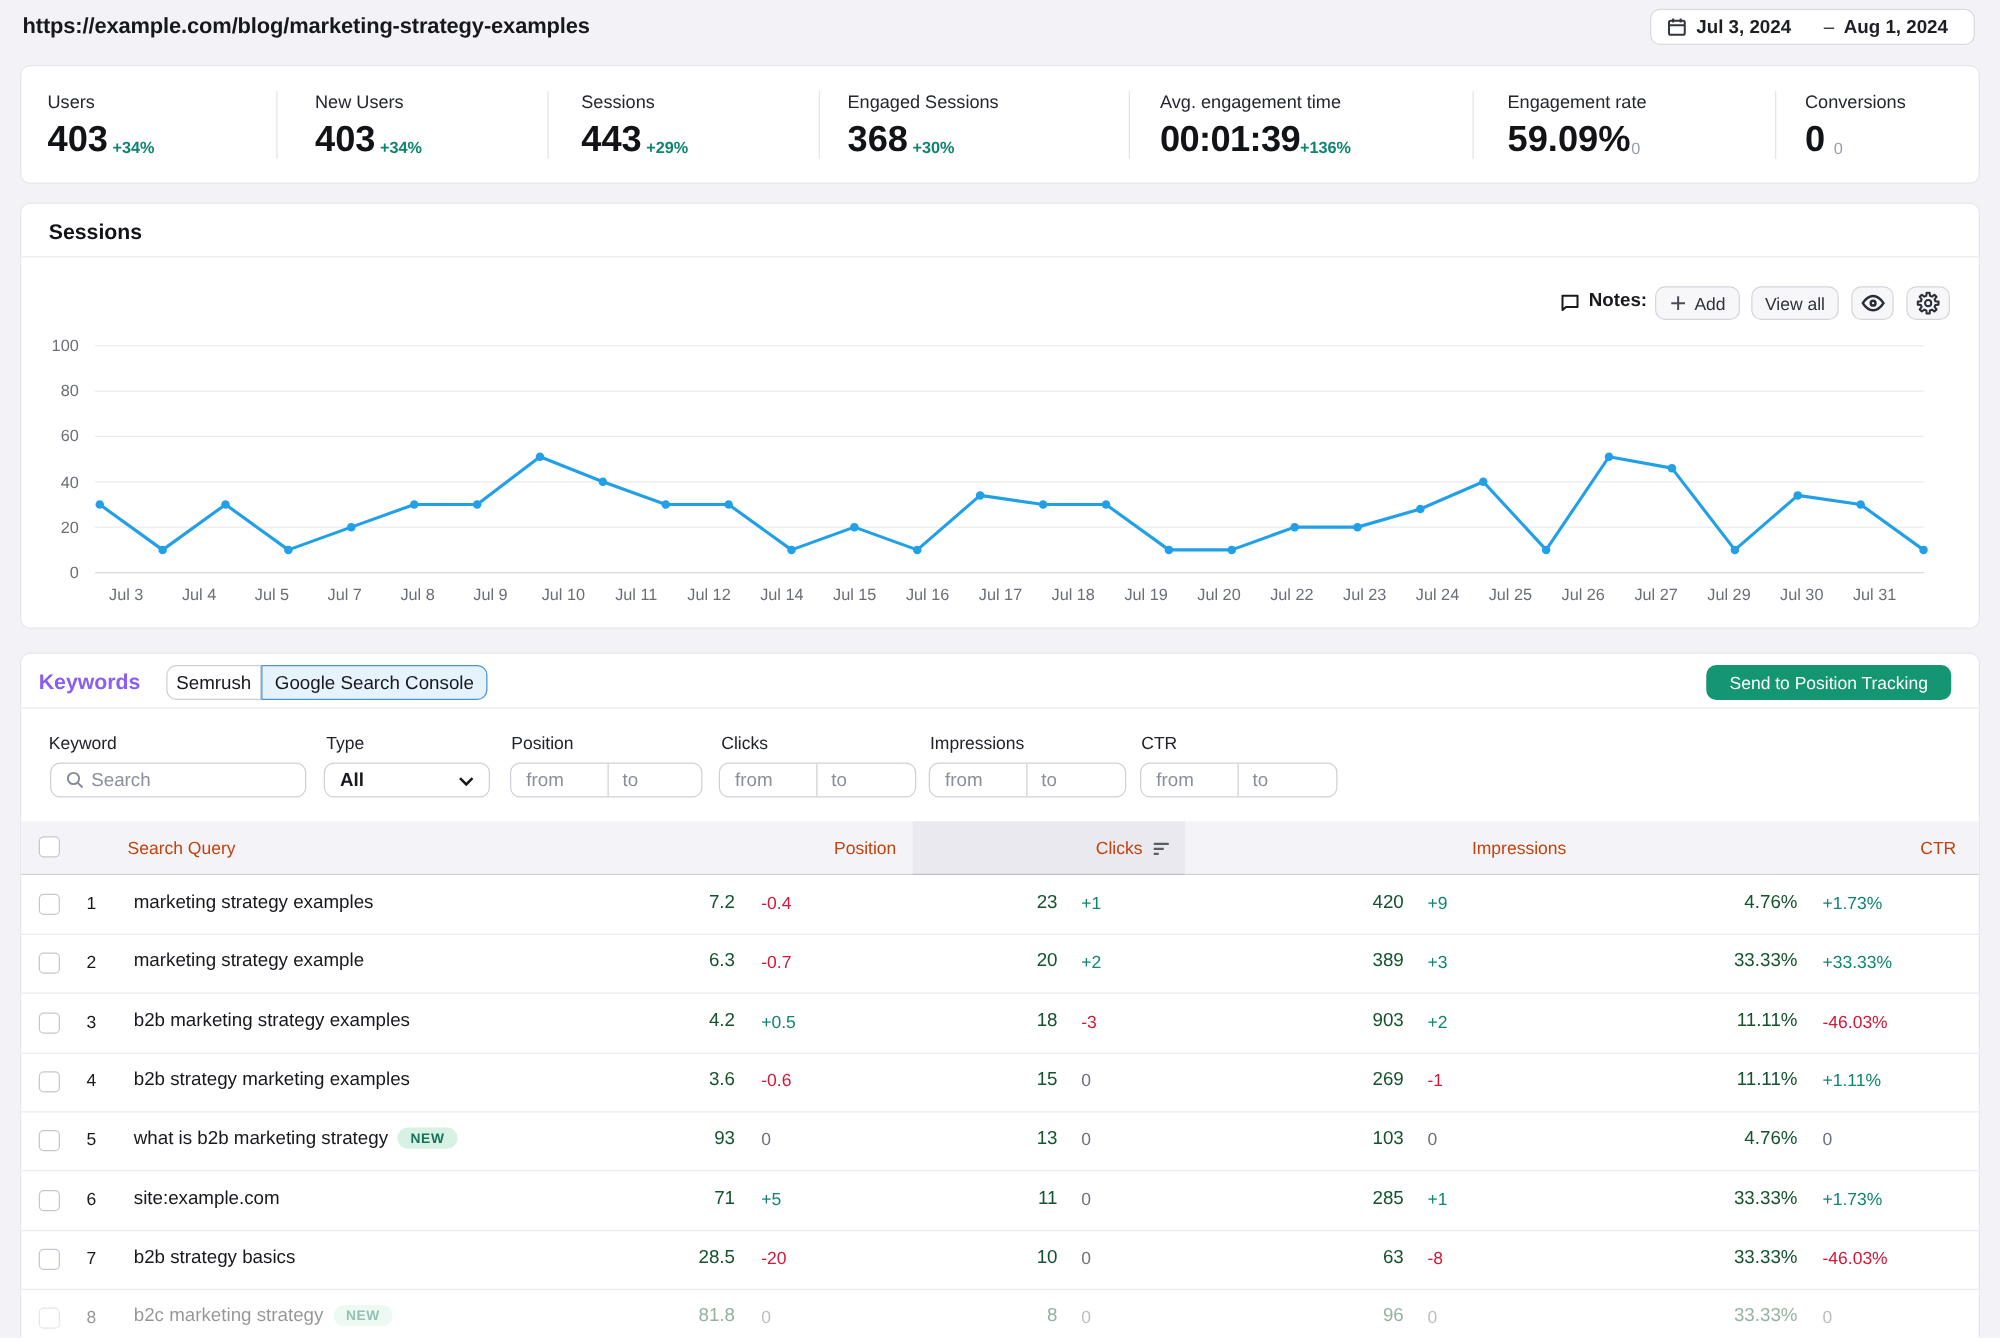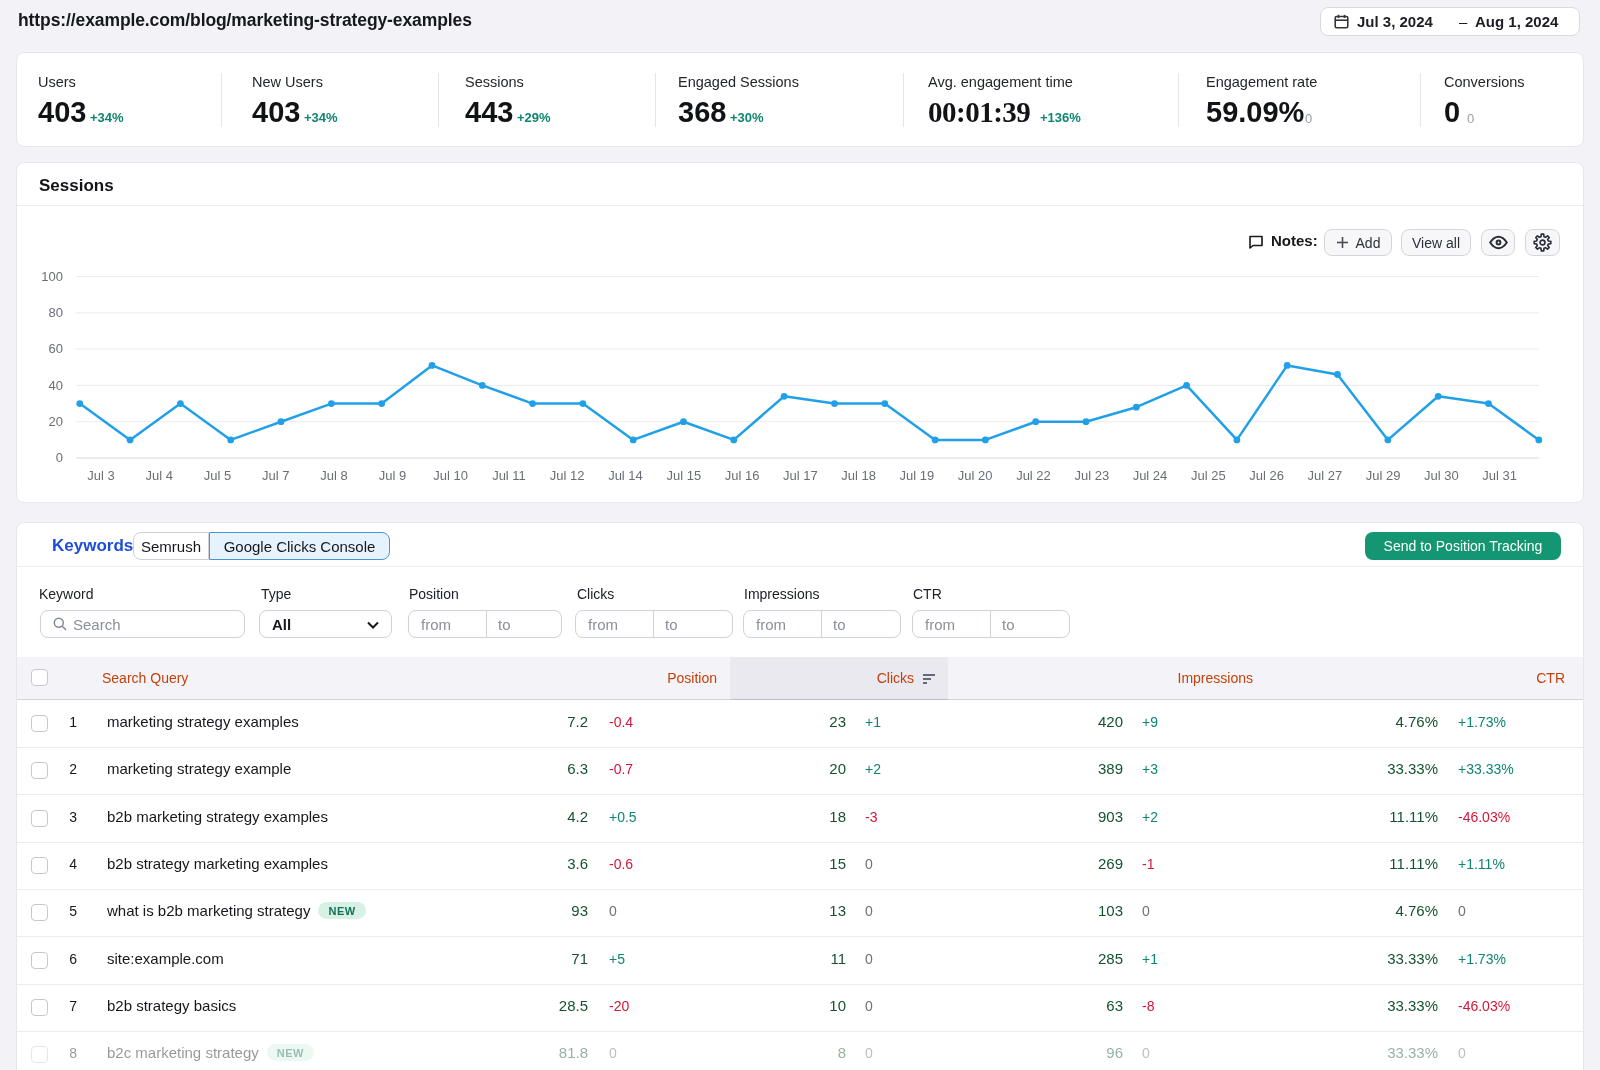--- a/index.html
+++ b/index.html
@@ -21,21 +21,21 @@
 .stat .dz { position:absolute; left:52px; top:58px; font-size:13px; color:#9a9dab; white-space:nowrap; }
 .sdiv { position:absolute; top:20px; width:1px; height:54px; background:#e4e4ea; }
 
 .chartcard { left:16px; top:162px; width:1568px; height:341px; }
 .ctitle { position:absolute; left:22px; top:13px; font-size:17px; font-weight:700; color:#121317; }
 .cdivider { position:absolute; left:0; top:42px; width:1566px; height:1px; background:#ececf1; }
 .noteslbl { position:absolute; left:1254px; top:69px; font-size:15px; font-weight:600; color:#17181c; }
 .btn { position:absolute; top:66px; height:27px; background:#f7f7fa; border:1px solid #d5d5dc; border-radius:8px; display:flex; align-items:center; justify-content:center; font-size:14px; color:#2e3138; }
 
 .kwcard { left:16px; top:522px; width:1568px; height:600px; }
-.kwtitle { position:absolute; left:35px; top:13px; font-size:17px; font-weight:700; color:#1d4ed8; }
+.kwtitle { position:absolute; left:14px; top:13px; font-size:17px; font-weight:700; color:#8b5cf6; }
 .tab { position:absolute; top:9px; height:28px; display:flex; align-items:center; justify-content:center; font-size:15px; color:#17181d; }
 .tab1 { left:116px; width:76px; background:#fff; border:1px solid #cfcfd6; border-radius:8px 0 0 8px; }
 .tab2 { left:192px; width:181px; background:#e7f3fc; border:1px solid #4895d9; border-radius:0 8px 8px 0; }
 .sendbtn { position:absolute; left:1348px; top:9px; width:196px; height:28px; background:#149672; border-radius:8px; color:#fff; font-size:14px; display:flex; align-items:center; justify-content:center; }
 .kwdiv { position:absolute; left:0; top:43px; width:1566px; height:1px; background:#ececf1; }
 .flabel { position:absolute; top:63px; font-size:14px; color:#20222a; }
 .finput { position:absolute; top:87px; height:28px; background:#fff; border:1px solid #cfd0d9; border-radius:8px; }
 .ph { position:absolute; top:5px; font-size:15px; color:#8b8e9c; }
 .fsplit { position:absolute; top:0; width:1px; height:26px; background:#cfd0d9; }
 
@@ -99,21 +99,21 @@
     <div class="stat" style="left:661px;">
         <div class="lbl">Engaged Sessions</div>
         <div>
           <span class="val">368</span>
           <span class="d">+30%</span>
         </div>
       </div>
     <div class="stat" style="left:911px;">
         <div class="lbl">Avg. engagement time</div>
         <div>
-          <span class="val" style="letter-spacing:-0.5px;font-family:Liberation Serif, serif;">00:01:39</span>
+          <span class="val" style="letter-spacing:-0.5px;">00:01:39</span>
           <span class="d" style="left:112px;">+136%</span>
         </div>
       </div>
     <div class="stat" style="left:1189px;">
         <div class="lbl">Engagement rate</div>
         <div>
           <span class="val">59.09%</span>
           <span class="dz" style="left:99px;">0</span>
         </div>
       </div>
@@ -232,21 +232,21 @@
           <circle cx="1421.2" cy="233.3" r="3.4"></circle>
           <circle cx="1471.5" cy="240.6" r="3.4"></circle>
           <circle cx="1521.8" cy="276.9" r="3.4"></circle>
       </g>
     </svg>
   </div>
 
   <div class="card kwcard">
     <div class="kwtitle">Keywords</div>
     <div class="tab tab1">Semrush</div>
-    <div class="tab tab2">Google Clicks Console</div>
+    <div class="tab tab2">Google Search Console</div>
     <div class="sendbtn">Send to Position Tracking</div>
     <div class="kwdiv"></div>
 
     <div class="flabel" style="left:22px;">Keyword</div>
     <div class="finput" style="left:23px;width:205px;">
       <svg width="14" height="14" viewBox="0 0 14 14" fill="none" stroke="#858997" stroke-width="1.5" style="position:absolute;left:12px;top:6px;">
           <circle cx="5.8" cy="5.8" r="4.5"></circle>
           <line x1="9.3" y1="9.3" x2="13" y2="13"></line>
         </svg>
       <span class="ph" style="left:32px;text-align:right;">Search</span>

